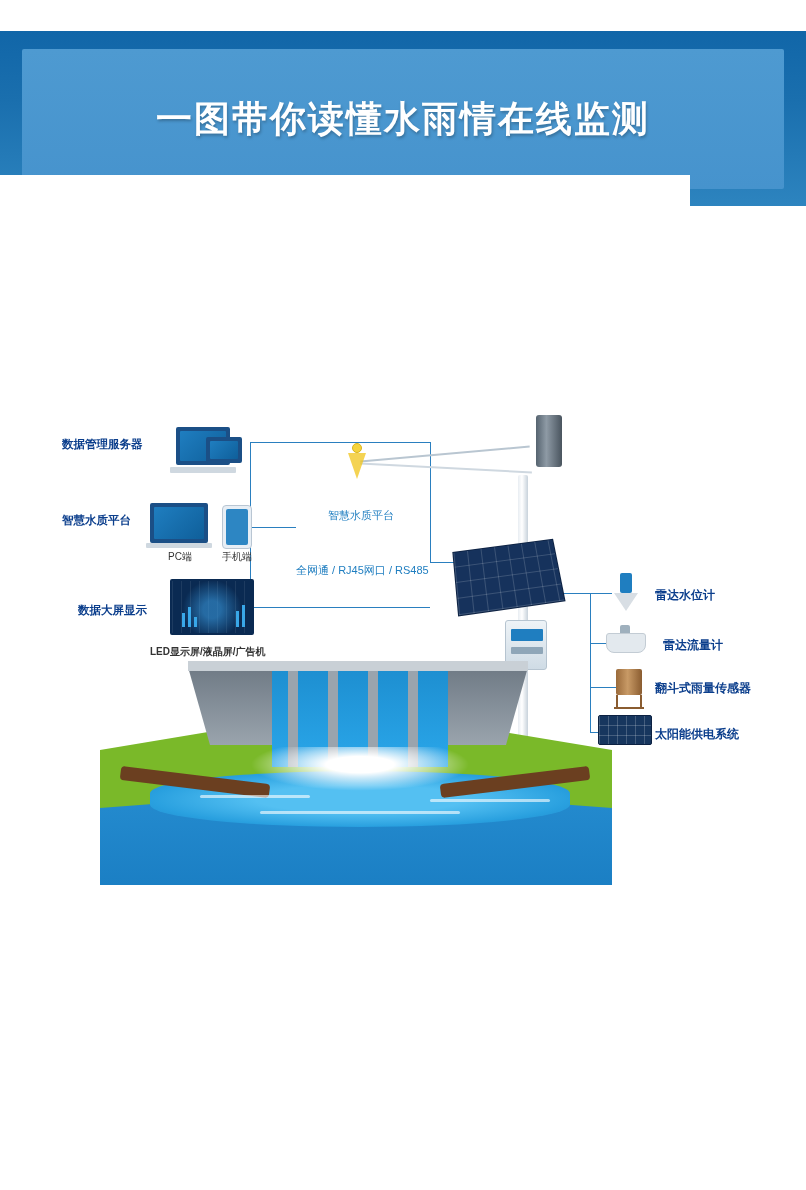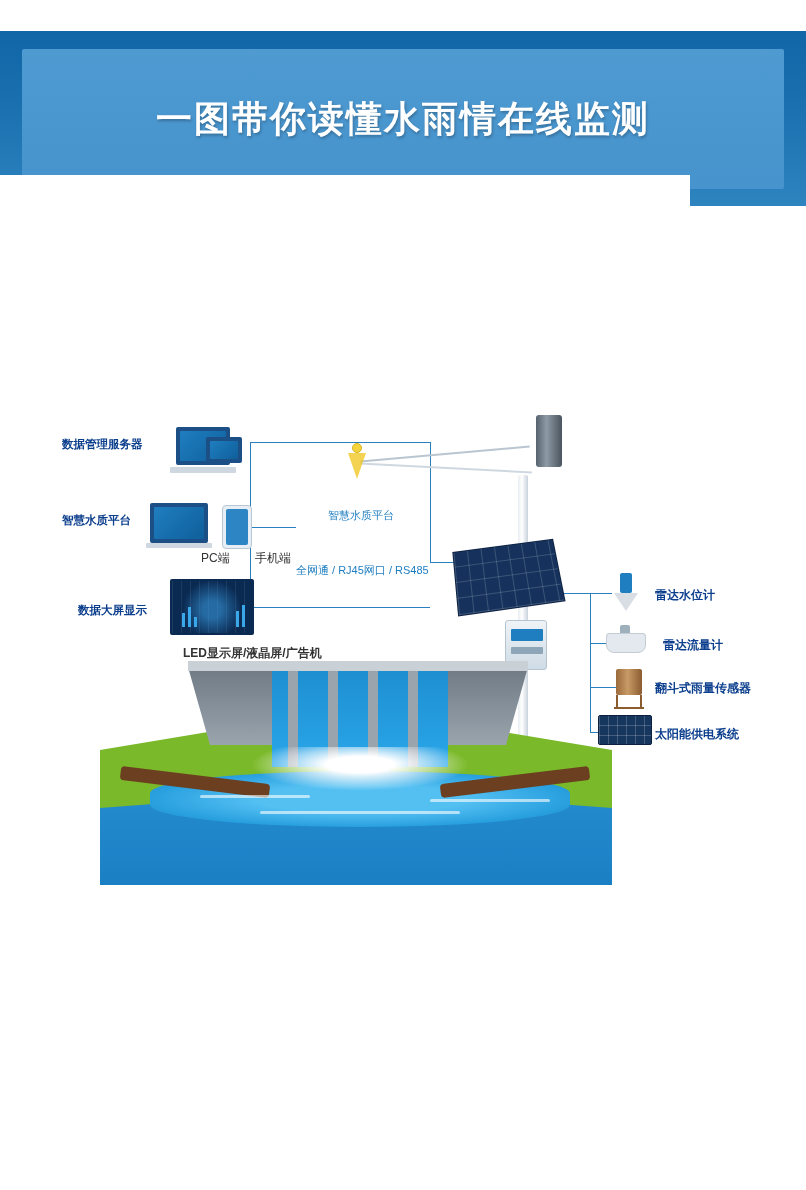--- a/index.html
+++ b/index.html
@@ -36,21 +36,21 @@
   
   .lbl {
     position:absolute; font-size:11.5px; font-weight:bold; color:#0b3e8c;
     white-space:nowrap;
   }
   .lbl.server { left:62px; top:262px; }
   .lbl.platform { left:62px; top:338px;font-family:Liberation Mono, monospace; }
   .lbl.bigscreen { left:62px; top:428px;margin-left:16px; }
 
   .caption {
-    position:absolute; font-size:12px; color:#333; white-space:nowrap;margin-left:33px;
+    position:absolute; font-size:10px; color:#333; white-space:nowrap;
   }
   .caption.pc { left:168px; top:375px; }
   .caption.mobile { left:222px; top:375px; }
   .caption.led { left:150px; top:470px;font-weight:bold; }
 
   .mid-txt {
     position:absolute; font-size:11px; color:#1f7ec0; white-space:nowrap;
   }
   .mid-txt.t1 { left:328px; top:333px; }
   .mid-txt.t2 { left:296px; top:388px; color:#1f7ec0;}

